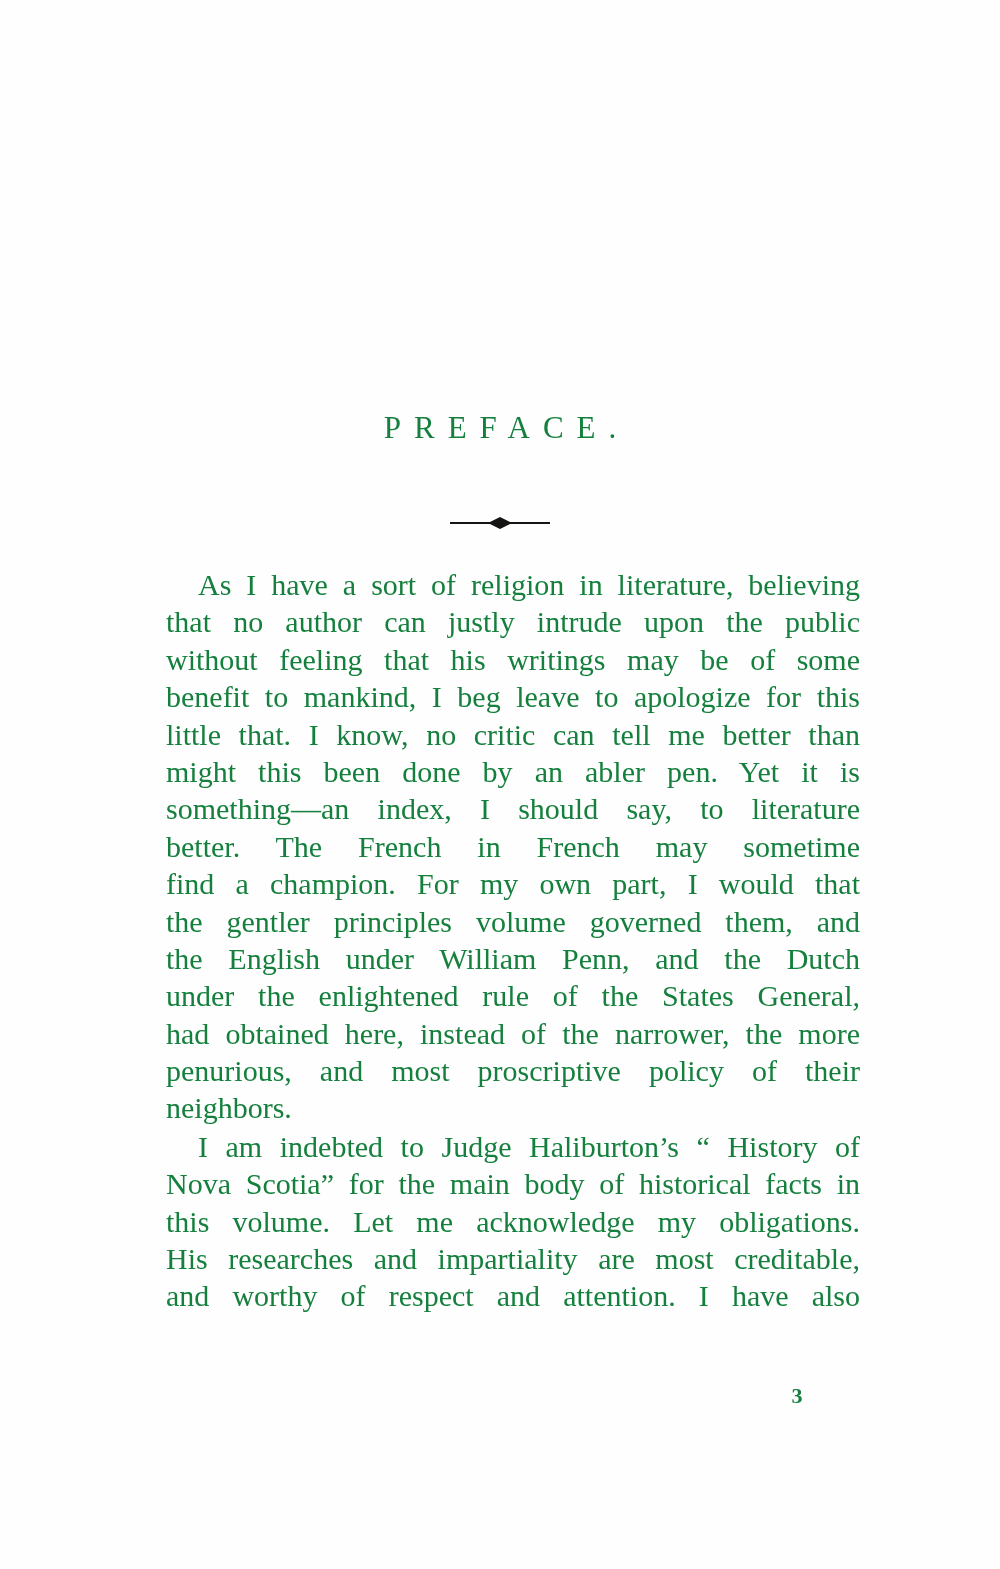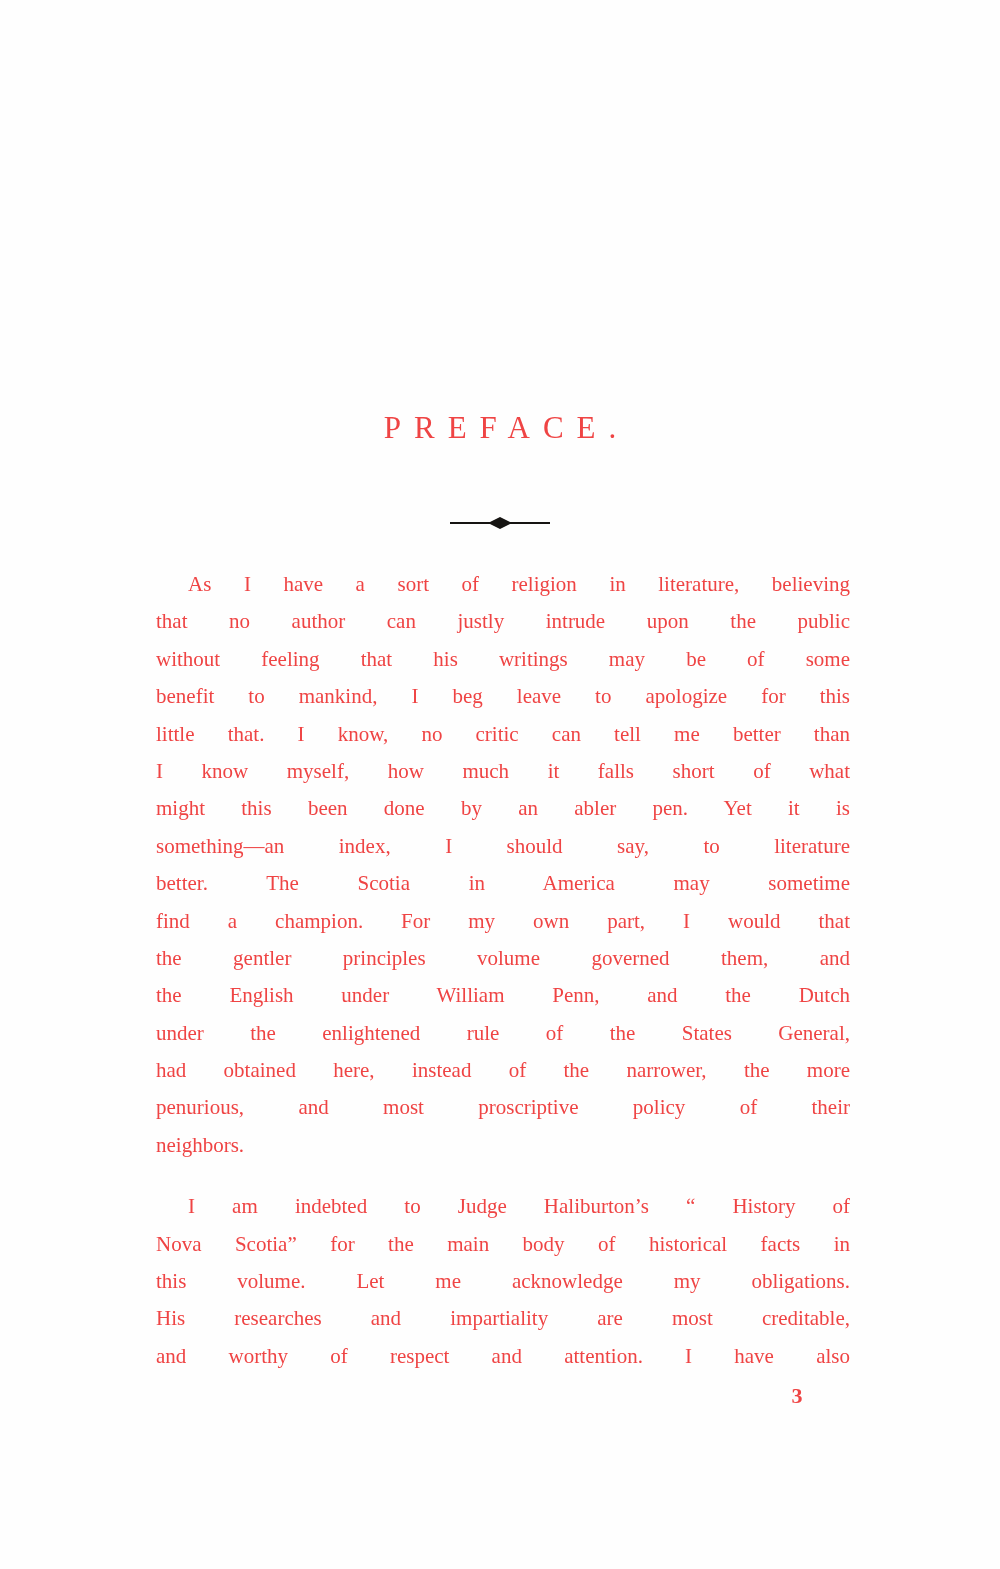--- a/index.html
+++ b/index.html
@@ -2,21 +2,21 @@
 <html><head>
 <meta charset="utf-8">
 <style>
   html, body { margin: 0; padding: 0; background: #ffffff; }
   .page {
     position: relative;
     width: 1000px;
     height: 1569px;
     background: #fefefe;
     font-family: "Liberation Serif", serif;
-    color: #ef4444;
+    color: #15803d;
     overflow: hidden;
   }
   .heading {
     position: absolute;
     top: 410px;
     left: 0;
     width: 100%;
     text-align: center;
     font-size: 31px;
     font-weight: 500;
@@ -27,27 +27,27 @@
   .divider {
     position: absolute;
     top: 516px;
     left: 50%;
     transform: translateX(-50%);
     width: 100px;
     height: 14px;
   }
   .text-block {
     position: absolute;
-    left: 156px;
+    left: 166px;
     top: 566px;
     width: 694px;
-    font-size: 21px;
+    font-size: 30px;
   }
   .para { margin: 0; padding: 0; }
-  .para + .para { margin-top: 24px; }
+  .para + .para { margin-top: 1px; }
   .line {
     height: 37.4px;
     line-height: 37.4px;
     text-align: justify;
     text-align-last: justify;
     overflow: hidden;
     white-space: nowrap;
   }
   .line.first { text-indent: 32px; }
   .line.last  { text-align-last: left; white-space: normal; }
@@ -76,24 +76,23 @@
   </div>
 
   <div class="text-block">
 
     <div class="para">
       <div class="line first">As I have a sort of religion in literature, believing</div>
       <div class="line">that no author can justly intrude upon the public</div>
       <div class="line">without feeling that his writings may be of some</div>
       <div class="line">benefit to mankind, I beg leave to apologize for this</div>
       <div class="line">little that. I know, no critic can tell me better than</div>
-      <div class="line">I know myself, how much it falls short of what</div>
       <div class="line">might this been done by an abler pen. Yet it is</div>
       <div class="line">something—an index, I should say, to literature</div>
-      <div class="line">better. The Scotia in America may sometime</div>
+      <div class="line">better. The French in French may sometime</div>
       <div class="line">find a champion. For my own part, I would that</div>
       <div class="line">the gentler principles volume governed them, and</div>
       <div class="line">the English under William Penn, and the Dutch</div>
       <div class="line">under the enlightened rule of the States General,</div>
       <div class="line">had obtained here, instead of the narrower, the more</div>
       <div class="line">penurious, and most proscriptive policy of their</div>
       <div class="line last">neighbors.</div>
     </div>
 
     <div class="para">

